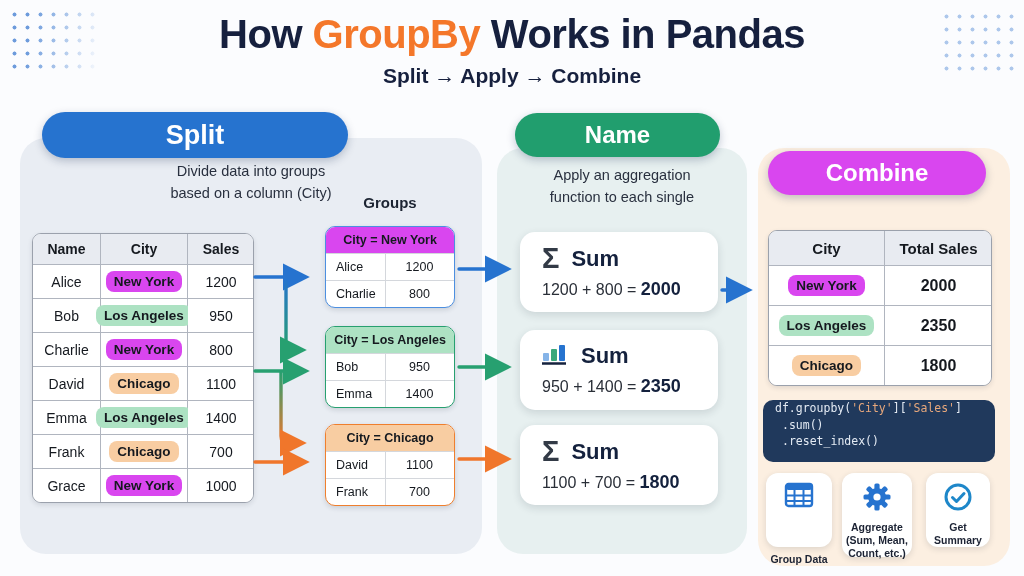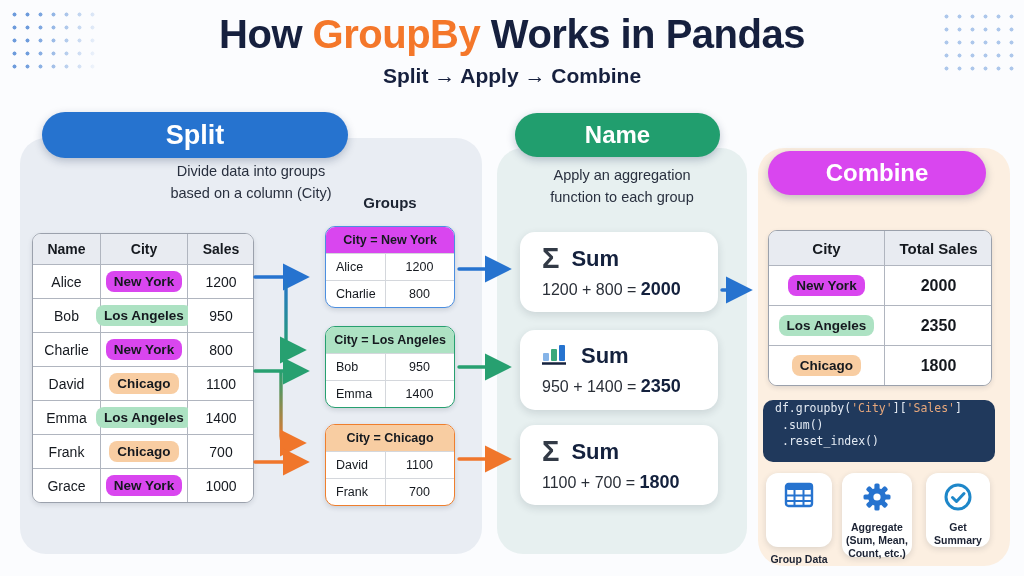--- a/index.html
+++ b/index.html
@@ -210,21 +210,21 @@
       <div class="grow">
         <span class="gname">Frank</span>
         <span class="gval">700</span>
       </div>
     </div>
   </section>
 
   <section class="panel panel-apply">
     <div class="desc">
       <span>Apply an aggregation</span><br>
-      <span>function to each group</span>
+      <span>function to each single</span>
     </div>
 
     <div class="acard a-1">
       <div class="arow">
         <span class="sigma">Σ</span>
         <span class="sum-label">Sum</span>
       </div>
       <div class="equation"><span>1200 + 800 = </span><b>2000</b></div>
     </div>
 

